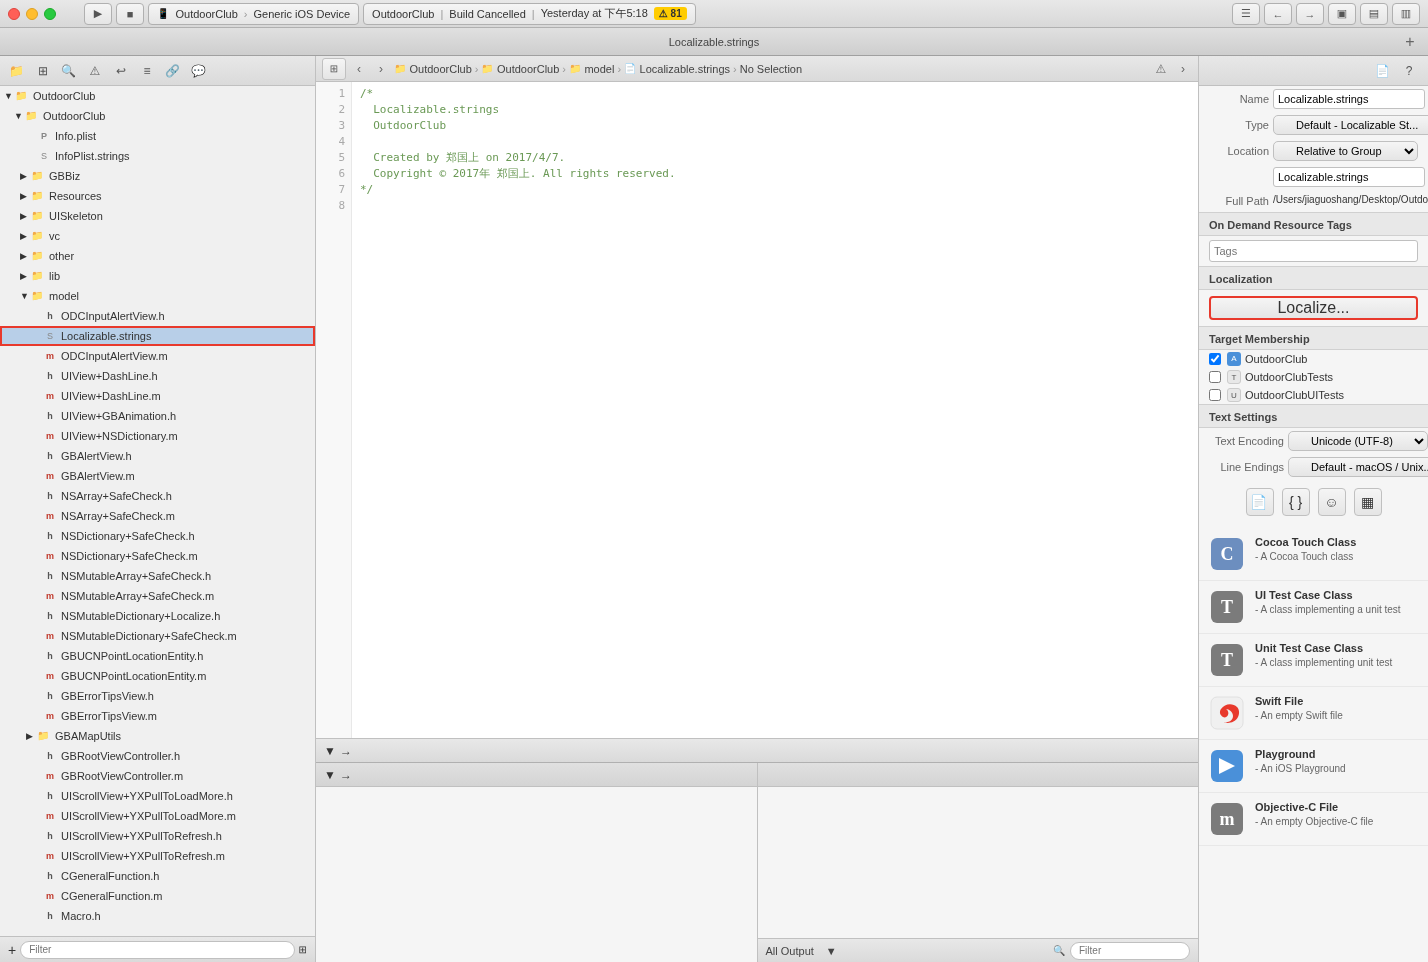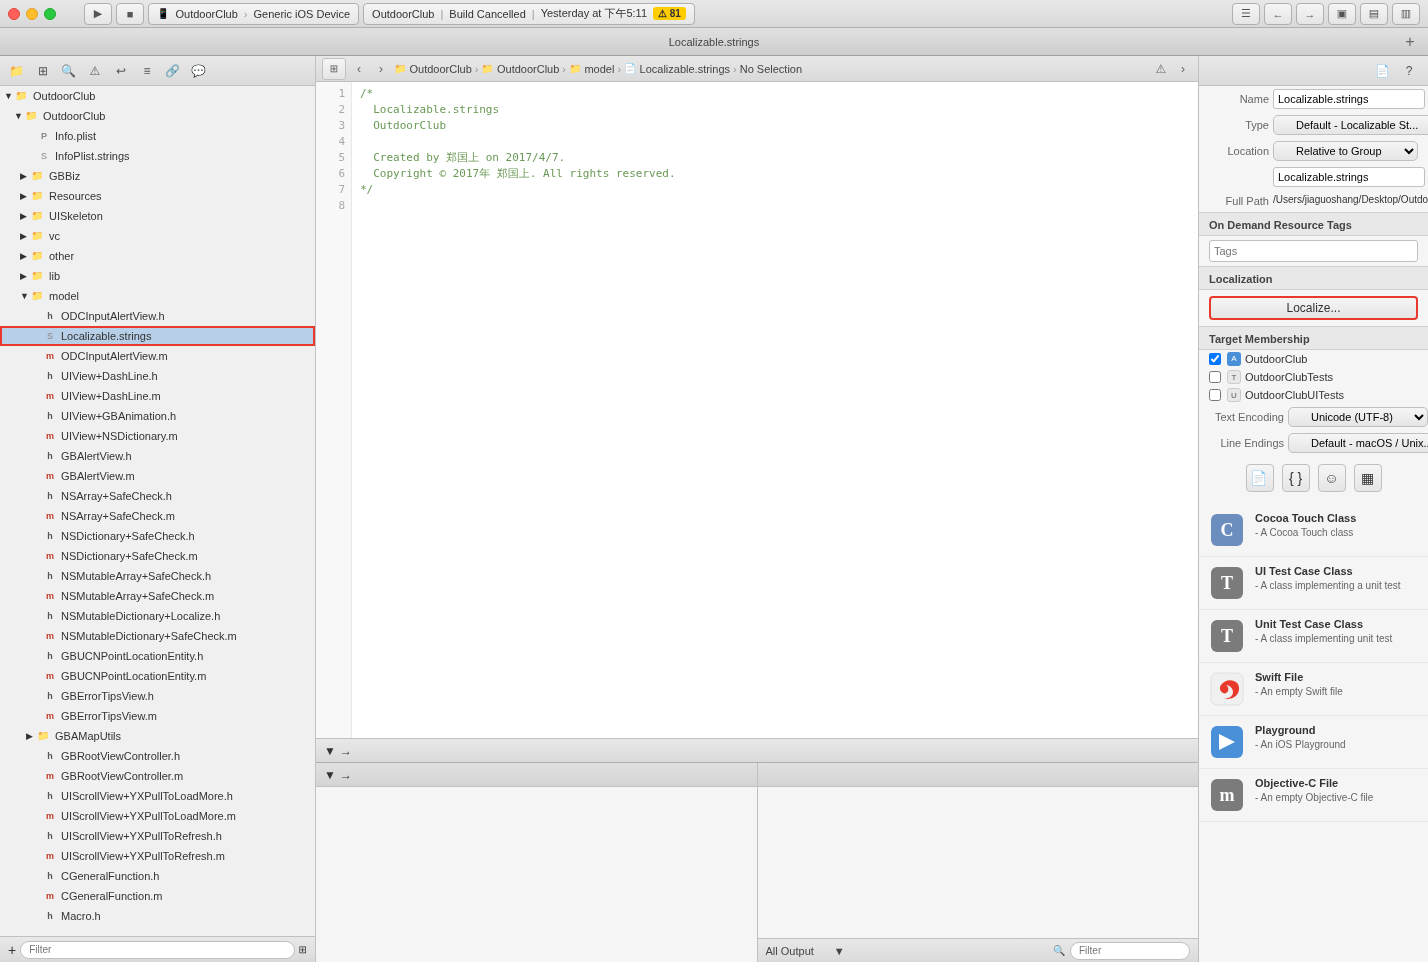--- a/index.html
+++ b/index.html
@@ -95,36 +95,36 @@
     .code-comment { color: #6a9955; }
     .editor-bottom { height: 24px; background: linear-gradient(to bottom, #e8e8e8, #dadada); border-top: 1px solid #c0c0c0; display: flex; align-items: center; padding: 0 8px; gap: 4px; }
 
     
     .debug-area { height: 200px; display: flex; border-top: 1px solid #b0b0b0; background: #f5f5f5; }
     .debug-left { flex: 1; border-right: 1px solid #c0c0c0; display: flex; flex-direction: column; }
     .debug-right { flex: 1; display: flex; flex-direction: column; }
     .debug-toolbar { height: 24px; background: linear-gradient(to bottom, #e0e0e0, #d4d4d4); border-bottom: 1px solid #c0c0c0; display: flex; align-items: center; padding: 0 8px; gap: 4px; }
     .debug-content { flex: 1; padding: 4px 8px; font-size: 11px; font-family: monospace; overflow: auto; color: #555; }
     .debug-bottom { height: 24px; background: linear-gradient(to bottom, #e8e8e8, #dadada); border-top: 1px solid #c0c0c0; display: flex; align-items: center; padding: 0 8px; }
-    .debug-output-label { font-size: 11px; color: #444; display: flex; align-items: center; gap: 20px; }
+    .debug-output-label { font-size: 11px; color: #444; display: flex; align-items: center; gap: 12px; }
 
     
     .inspector { width: 230px; background: #f5f5f5; border-left: 1px solid #c0c0c0; display: flex; flex-direction: column; overflow-y: auto; }
     .inspector::-webkit-scrollbar { width: 8px; }
     .inspector::-webkit-scrollbar-track { background: #f5f5f5; }
     .inspector::-webkit-scrollbar-thumb { background: #c0c0c0; border-radius: 4px; }
     .inspector-toolbar { height: 30px; background: linear-gradient(to bottom, #e8e8e8, #dadada); border-bottom: 1px solid #c0c0c0; display: flex; align-items: center; justify-content: flex-end; padding: 0 8px; gap: 4px; }
     .insp-btn { width: 22px; height: 20px; display: flex; align-items: center; justify-content: center; font-size: 12px; color: #555; cursor: pointer; }
     .section-title { font-size: 11px; font-weight: 600; color: #444; padding: 6px 10px 4px; background: #e8e8e8; border-bottom: 1px solid #d0d0d0; border-top: 1px solid #d0d0d0; }
     .field-row { display: flex; align-items: center; padding: 3px 10px; gap: 4px; min-height: 22px; }
     .field-label { font-size: 11px; color: #666; min-width: 60px; text-align: right; }
     .field-input { flex: 1; height: 20px; border: 1px solid #c0c0c0; border-radius: 3px; padding: 0 4px; font-size: 11px; background: white; }
     .field-select { flex: 1; height: 20px; border: 1px solid #c0c0c0; border-radius: 5px; padding: 0 18px; font-size: 11px; background: linear-gradient(to bottom, #f5f5f5, #e5e5e5); }
     .field-path { font-size: 10px; color: #333; flex: 1; line-height: 1.3; }
-    .localize-btn { margin: 6px 10px; height: 24px; background: linear-gradient(to bottom, #f5f5f5, #e5e5e5); border: 1px solid #c0c0c0; border-radius: 4px; font-size: 12px; color: #333; cursor: pointer; border: 2px solid #e8392c; display: flex; align-items: center; justify-content: center; width: calc(100% - 20px); }
+    .localize-btn { margin: 6px 10px; height: 24px; background: linear-gradient(to bottom, #f5f5f5, #e5e5e5); border: 1px solid #c0c0c0; border-radius: 4px; font-size: 16px; color: #333; cursor: pointer; border: 2px solid #e8392c; display: flex; align-items: center; justify-content: center; width: calc(100% - 20px); }
     .tags-input { margin: 4px 10px; height: 22px; border: 1px solid #c0c0c0; border-radius: 3px; padding: 0 4px; font-size: 11px; background: white; width: calc(100% - 20px); }
     .checkbox-row { display: flex; align-items: center; padding: 2px 10px; gap: 6px; }
     .checkbox-row input[type=checkbox] { width: 12px; height: 12px; }
     .checkbox-label { font-size: 11px; color: #333; display: flex; align-items: center; gap: 4px; }
     .text-settings-row { display: flex; align-items: center; padding: 3px 10px; gap: 4px; }
     .text-settings-label { font-size: 11px; color: #666; min-width: 75px; text-align: right; }
 
     
     .template-cards { padding: 4px 0; }
     .template-card { display: flex; align-items: flex-start; padding: 8px 10px; border-bottom: 1px solid #e8e8e8; cursor: pointer; gap: 10px; }
@@ -158,21 +158,21 @@
       <span style="font-size:10px;">📱</span>
       <span>OutdoorClub</span>
       <span style="color:#999;">›</span>
       <span>Generic iOS Device</span>
     </div>
     <div class="build-info">
       <span>OutdoorClub</span>
       <span style="color:#999;">|</span>
       <span style="font-weight:500;">Build Cancelled</span>
       <span style="color:#999;">|</span>
-      <span>Yesterday at 下午5:11</span>
+      <span>Yesterday at 下午5:18</span>
       <span class="build-warning">
         ⚠ <span>81</span>
       </span>
     </div>
   </div>
   <div class="toolbar-right">
     <div class="toolbar-btn">☰</div>
     <div class="toolbar-btn">←</div>
     <div class="toolbar-btn">→</div>
     <div class="toolbar-btn">▣</div>
@@ -602,20 +602,21 @@
       </span>
     </div>
     <div class="checkbox-row">
       <input type="checkbox" style="">
       <span class="checkbox-label">
         <span style="display:inline-block;width:14px;height:14px;background:#e8e8e8;border:1px solid #ccc;border-radius:3px;text-align:center;line-height:14px;font-size:8px;color:#555;">U</span>
         <span>OutdoorClubUITests</span>
       </span>
     </div>
 
+    <div class="section-title">Text Settings</div>
     <div class="text-settings-row">
       <span class="text-settings-label">Text Encoding</span>
       <select class="field-select" style="flex:1;">
         <option>Unicode (UTF-8)</option>
       </select>
     </div>
     <div class="text-settings-row">
       <span class="text-settings-label">Line Endings</span>
       <select class="field-select" style="flex:1;">
         <option>Default - macOS / Unix...</option>

